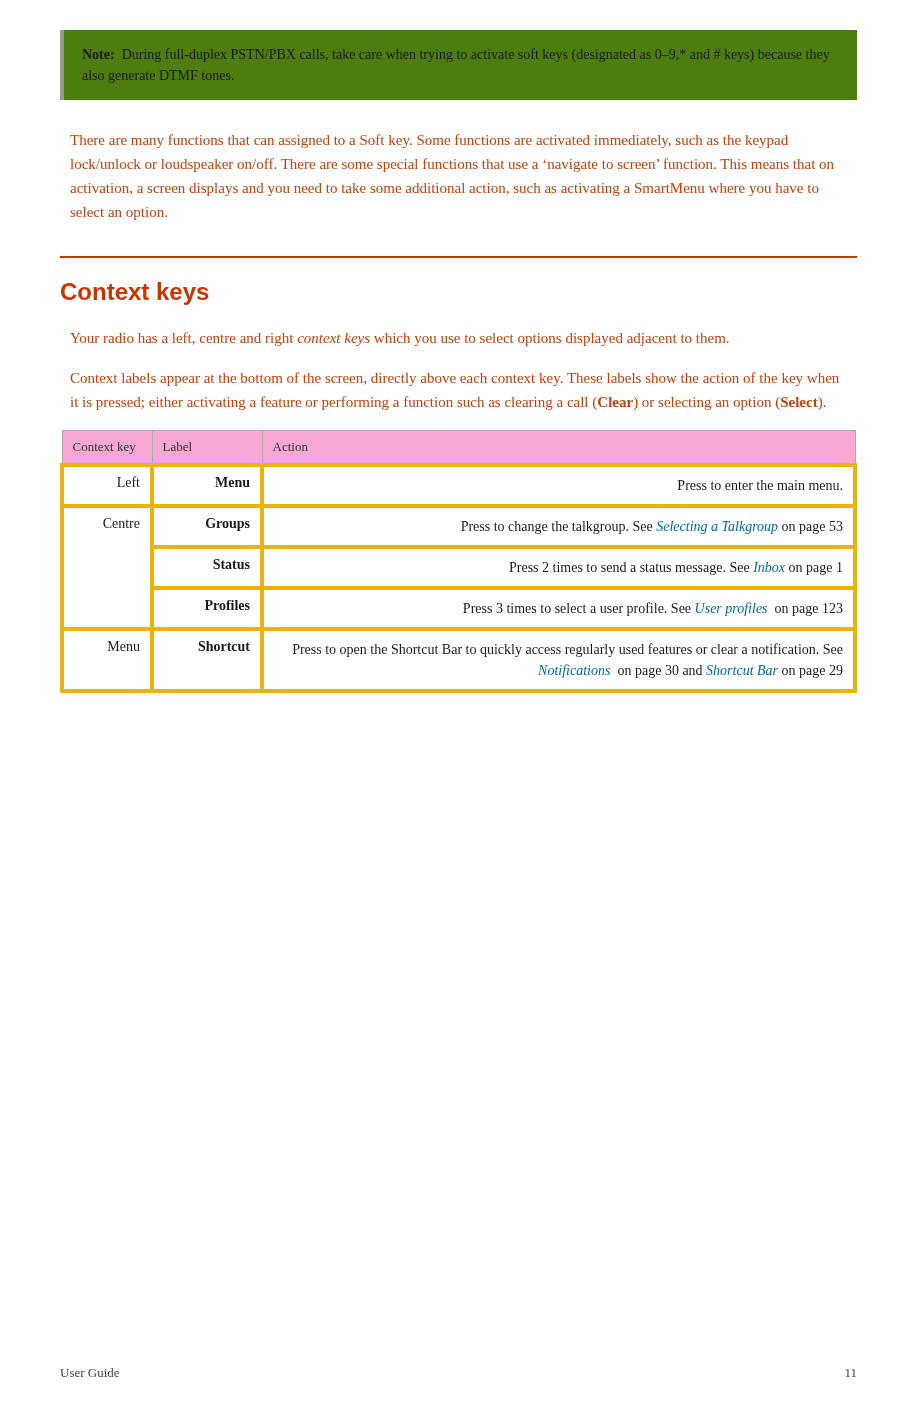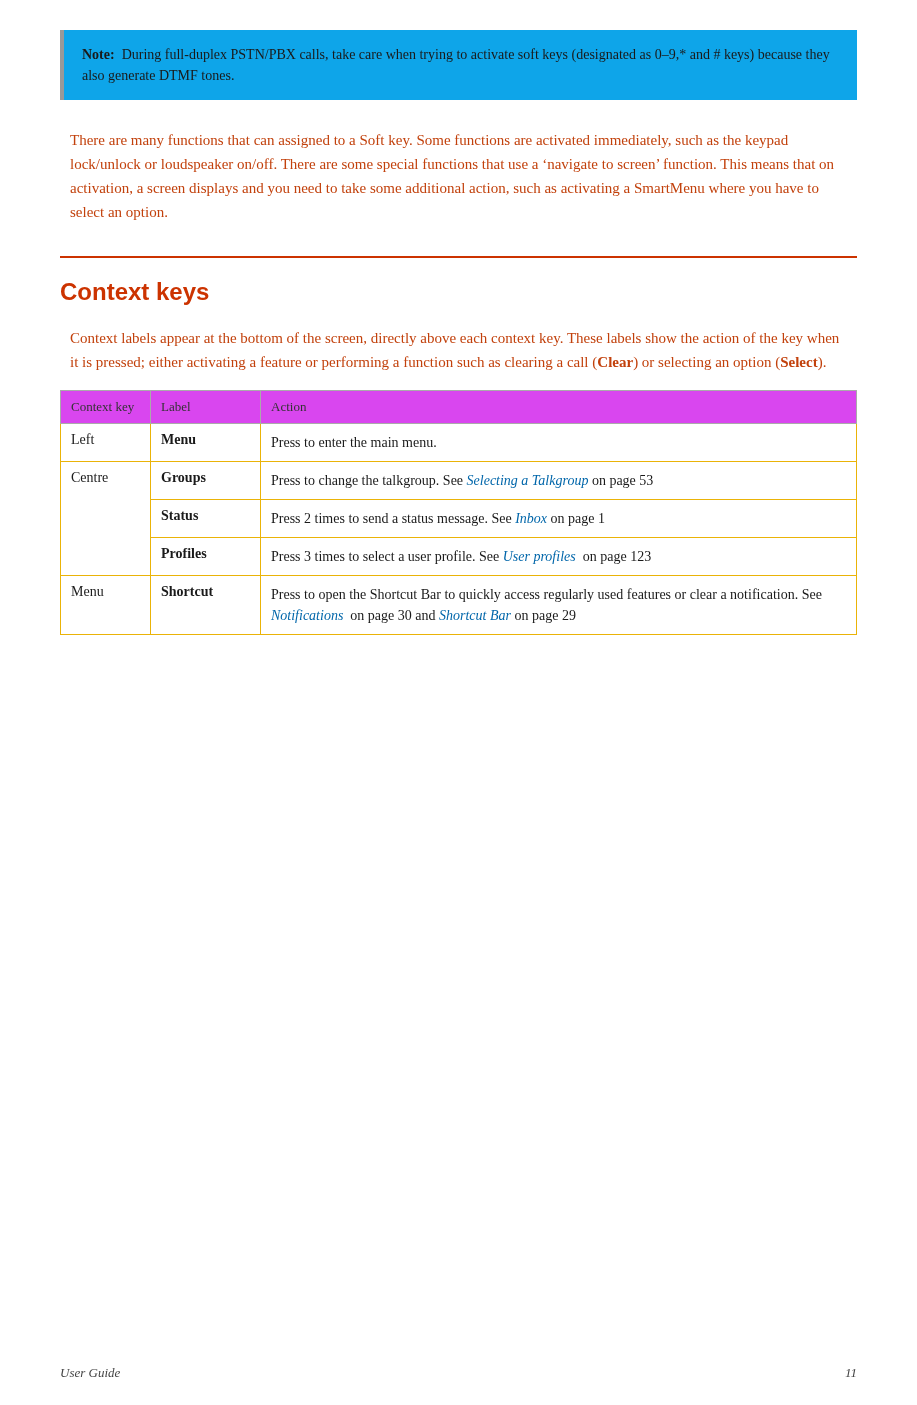--- a/index.html
+++ b/index.html
@@ -20,21 +20,21 @@
 
     .page-container {
       width: 917px;
       min-height: 1405px;
       padding: 30px 60px 60px 60px;
       position: relative;
     }
 
     .note-box {
       border-left: 4px solid #999;
-      background: #0ea5e9;
+      background: #4d7c0f;
       padding: 14px 18px;
       margin-bottom: 28px;
     }
 
     .note-box p {
       font-size: 14px;
       line-height: 1.5;
     }
 
     .note-box strong {
@@ -71,34 +71,35 @@
     }
 
     .context-table {
       width: 100%;
       border-collapse: collapse;
       margin-bottom: 32px;
       font-size: 14px;
     }
 
     .context-table th {
-      background: #d946ef;
+      background: #f9a8d4;
       font-weight: normal;
       font-size: 13px;
       color: #333;
       border: 1px solid #aaa;
       padding: 8px 10px;
       text-align: left;
       vertical-align: top;
     }
 
     .context-table td {
-      border: 1px solid #eab308;
+      border: 4px solid #eab308;
       padding: 8px 10px;
       vertical-align: top;
+      text-align: right;
     }
 
     .context-table td.key-col {
       width: 90px;
       font-size: 14px;
     }
 
     .context-table td.label-col {
       width: 110px;
       font-weight: bold;
@@ -122,21 +123,20 @@
     .page-footer {
       position: absolute;
       bottom: 24px;
       left: 60px;
       right: 60px;
       display: flex;
       justify-content: space-between;
       align-items: center;
       font-size: 13px;
       color: #444;
-      font-style: italic;
     }
 
     .bold-inline {
       font-weight: bold;
     }
 
     .italic-inline {
       font-style: italic;
     }
   </style>
@@ -151,20 +151,23 @@
       &nbsp;<span>During full-duplex PSTN/PBX calls, take care when trying to activate soft keys (designated as 0–9,* and # keys) because they also generate DTMF tones.</span>
     </p>
   </div>
 
   <p class="body-text">There are many functions that can assigned to a Soft key. Some functions are activated immediately, such as the keypad lock/unlock or loudspeaker on/off. There are some special functions that use a ‘navigate to screen’ function. This means that on activation, a screen displays and you need to take some additional action, such as activating a SmartMenu where you have to select an option.</p>
 
   <hr class="section-divider">
 
   <h2 class="section-heading">Context keys</h2>
 
+  <p class="body-text">
+    <span>Your radio has a left, centre and right </span><span class="italic-inline">context keys</span><span> which you use to select options displayed adjacent to them.</span>
+  </p>
 
   <p class="body-text">
     <span>Context labels appear at the bottom of the screen, directly above each context key. These labels show the action of the key when it is pressed; either activating a feature or performing a function such as clearing a call (</span><span class="bold-inline">Clear</span><span>) or selecting an option (</span><span class="bold-inline">Select</span><span>).</span>
   </p>
 
 
   <table class="context-table">
     <thead>
       <tr>
         <th class="key-col">Context key</th>

